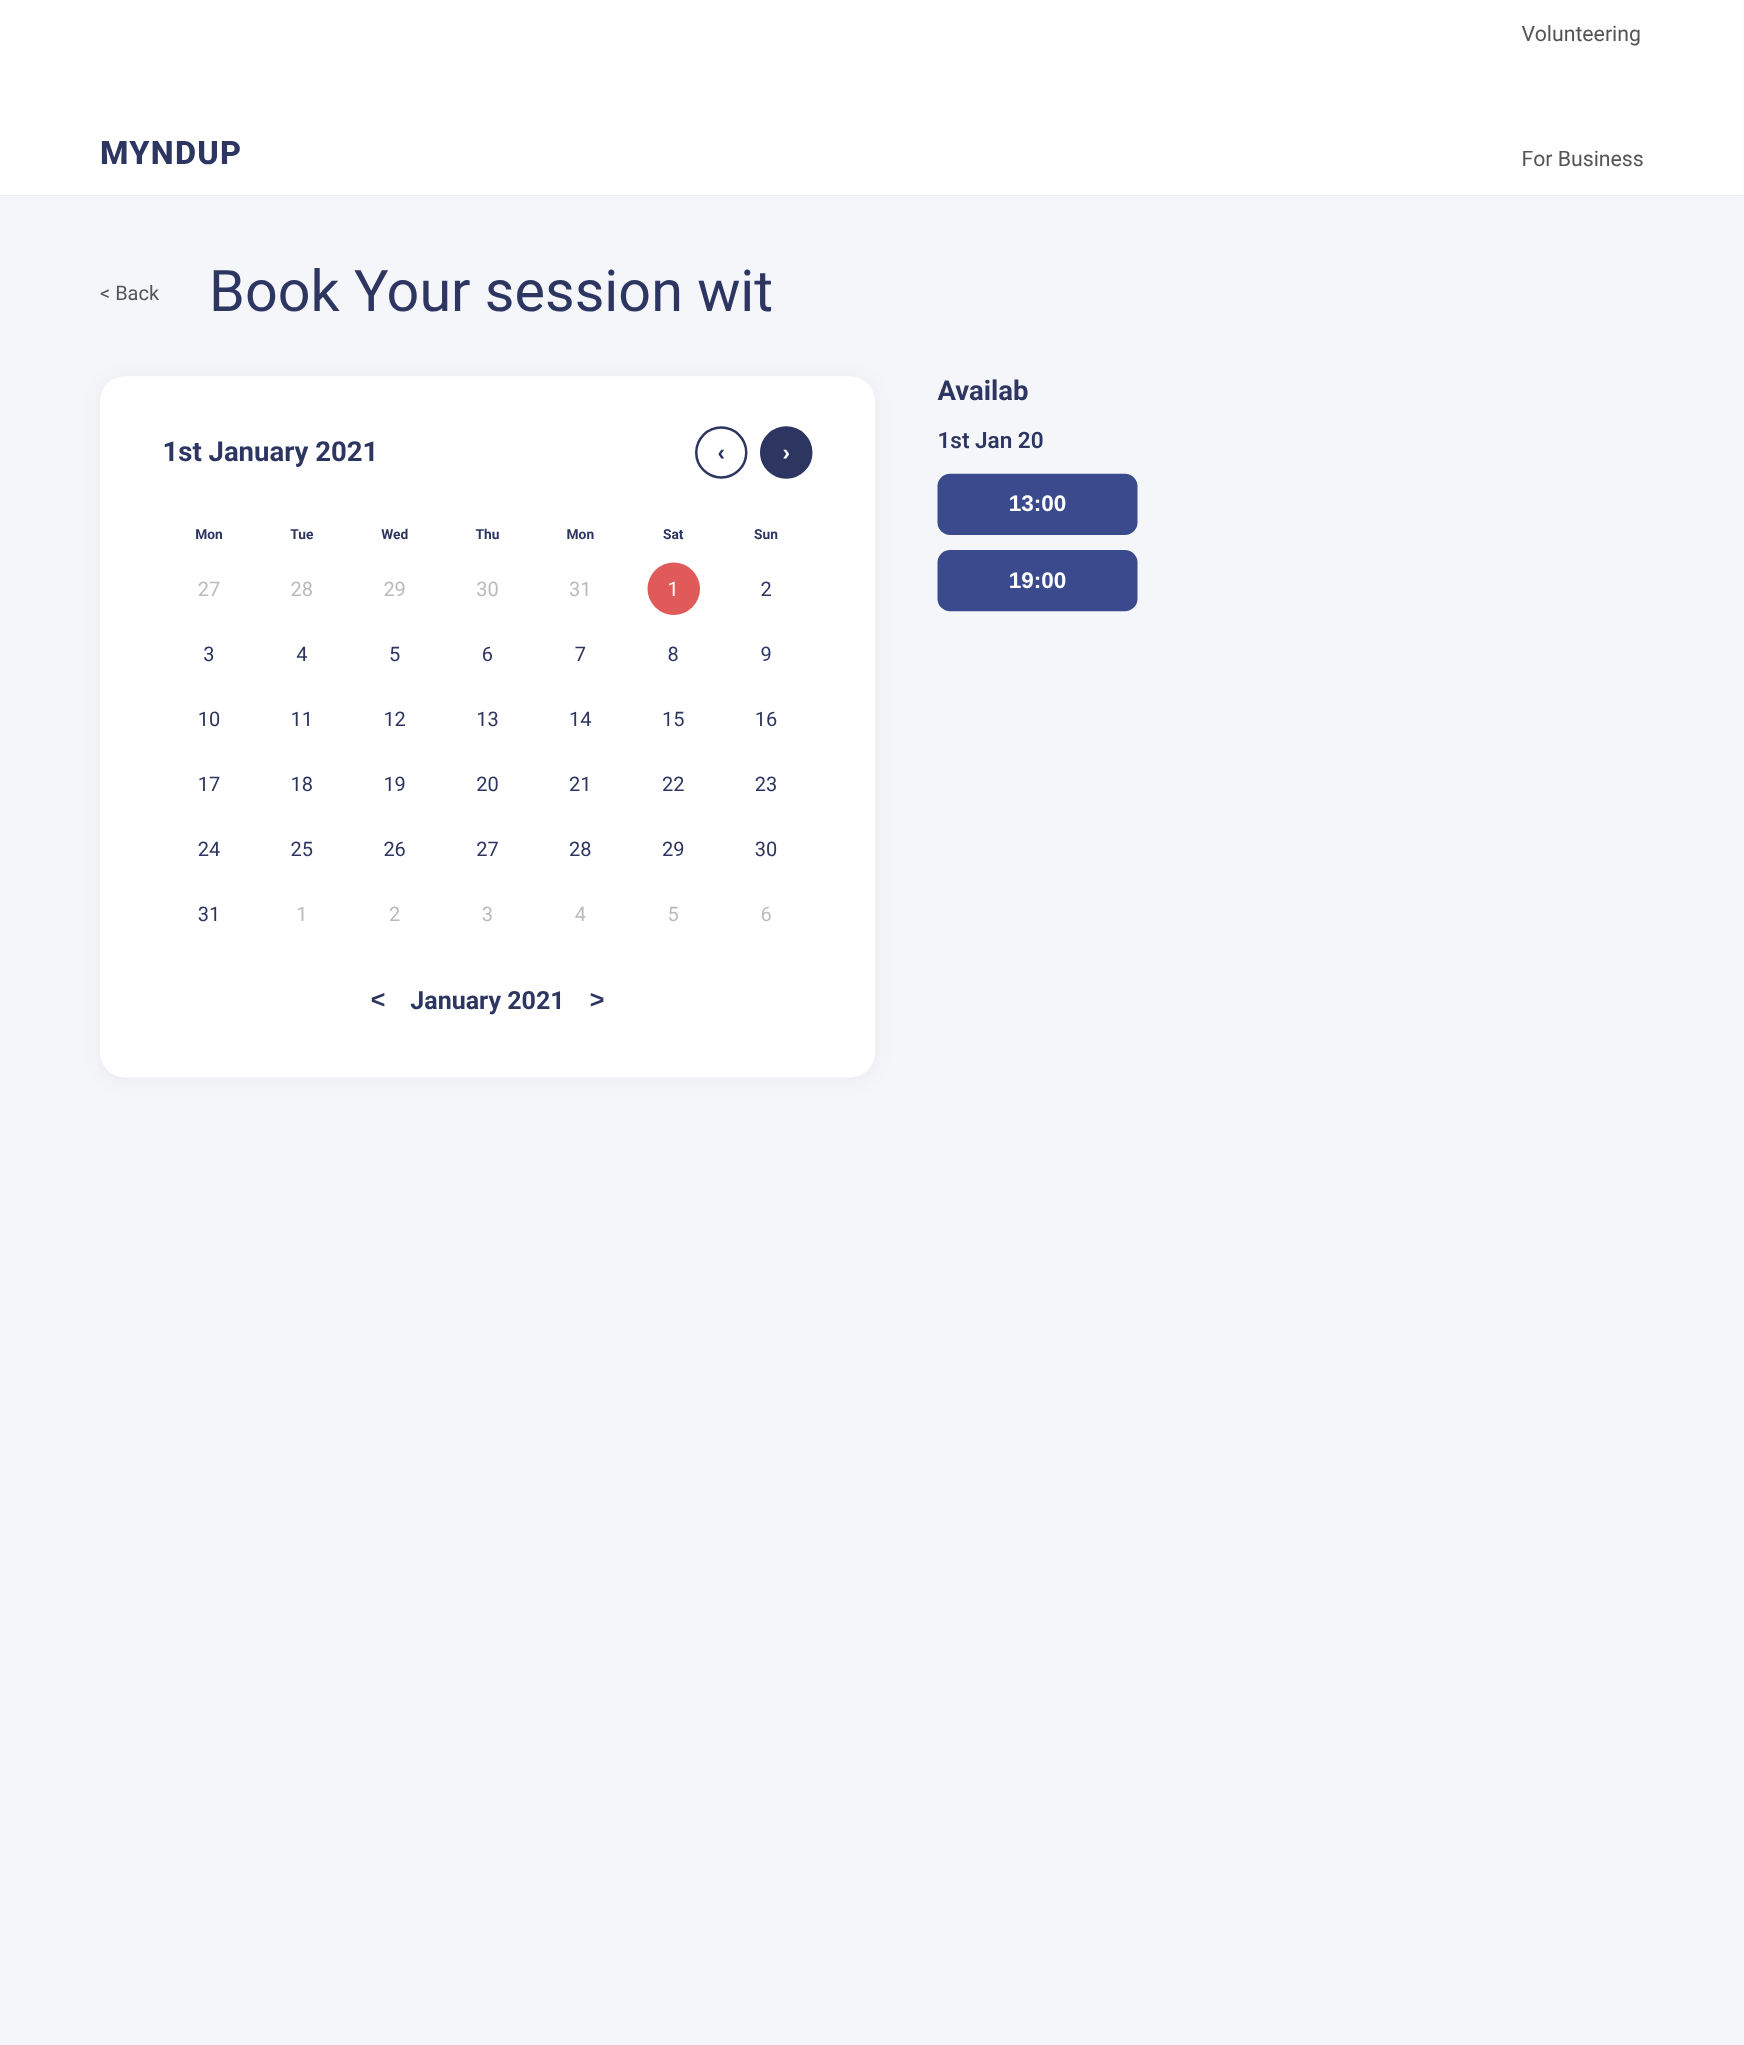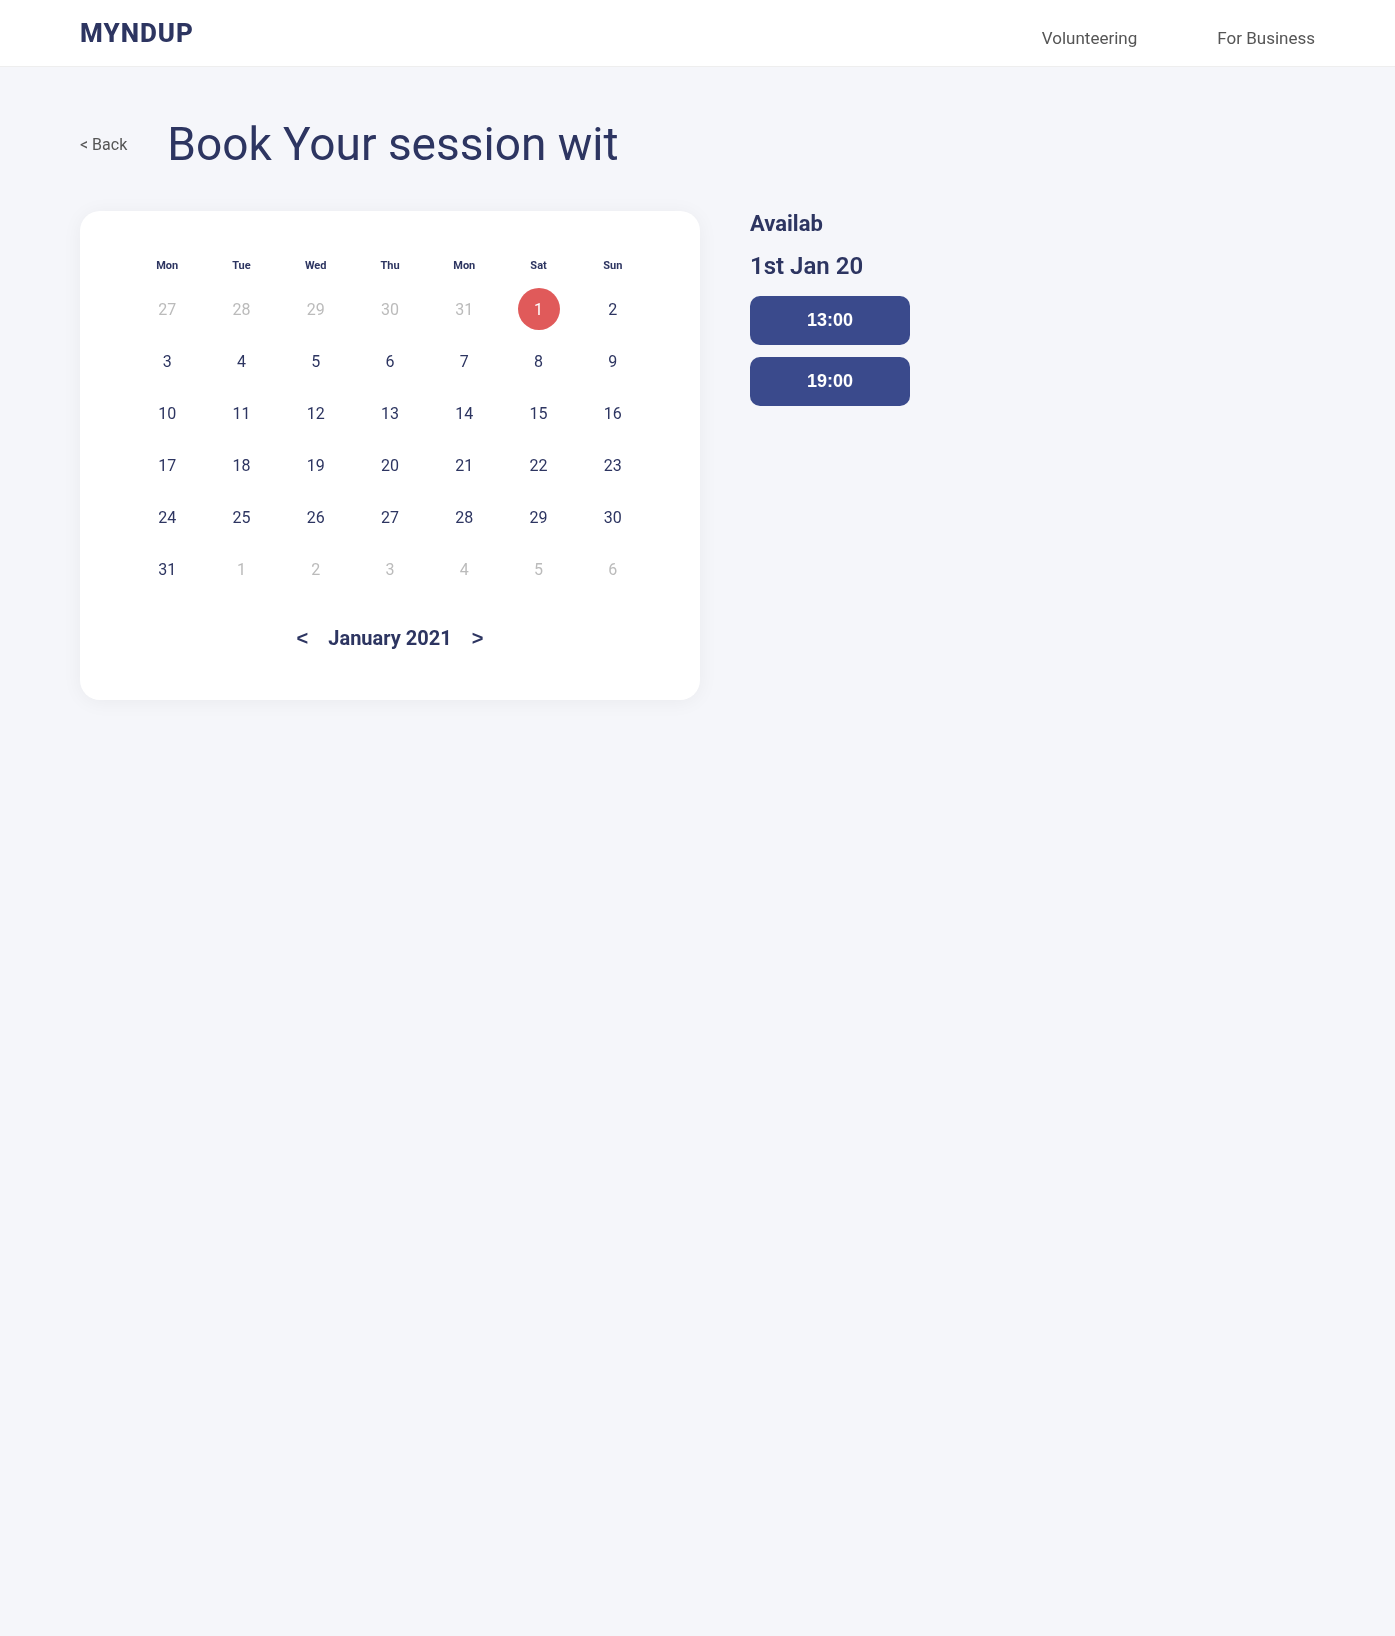--- a/index.html
+++ b/index.html
@@ -23,20 +23,21 @@
     .navbar-brand {
       font-size: 26px;
       font-weight: 800;
       color: #2d3561;
       letter-spacing: 1px;
       margin-right: auto;
     }
     .navbar-links {
       display: flex;
       gap: 80px;
+      flex-direction: column;
     }
     .navbar-link {
       font-size: 17px;
       color: #555;
       text-decoration: none;
       cursor: pointer;
     }
 
     
     .page-content {
@@ -184,21 +185,21 @@
       padding: 0 0 0 50px;
       min-width: 300px;
     }
     .available-title {
       font-size: 22px;
       font-weight: 700;
       color: #2d3561;
       margin-bottom: 16px;
     }
     .available-date {
-      font-size: 24px;
+      font-size: 18px;
       font-weight: 600;
       color: #2d3561;
       margin-bottom: 16px;
     }
     .time-slot-btn {
       display: block;
       width: 160px;
       padding: 14px 12px;
       background: #3a4a8c;
       color: #fff;
@@ -226,20 +227,27 @@
 
   <div class="top-row">
     <span class="back-link">&lt; Back</span>
     <h1 class="page-title">Book Your session wit</h1>
   </div>
 
   <div class="main-area">
 
     <div class="calendar-card">
 
+      <div class="calendar-header">
+        <span class="calendar-month-title">1st January 2021</span>
+        <div class="nav-buttons">
+          <button class="nav-btn">‹</button>
+          <button class="nav-btn active">›</button>
+        </div>
+      </div>
 
       <div class="calendar-grid">
 
         <div class="calendar-weekdays">
           <div class="weekday-cell">Mon</div>
           <div class="weekday-cell">Tue</div>
           <div class="weekday-cell">Wed</div>
           <div class="weekday-cell">Thu</div>
           <div class="weekday-cell">Mon</div>
           <div class="weekday-cell">Sat</div>

